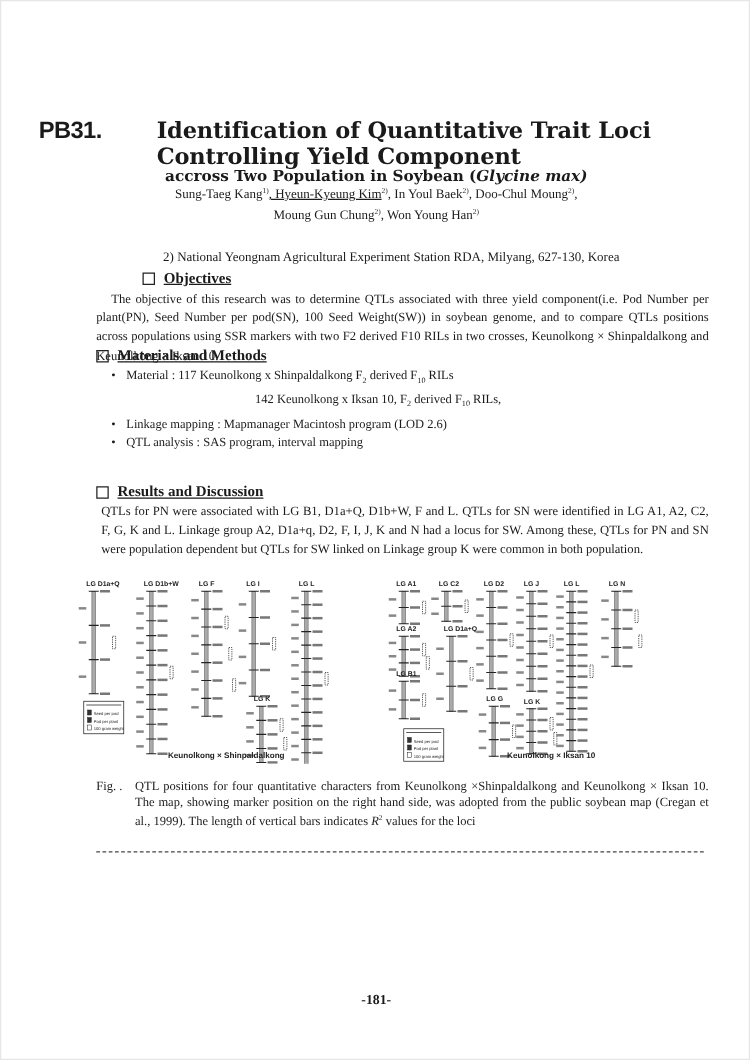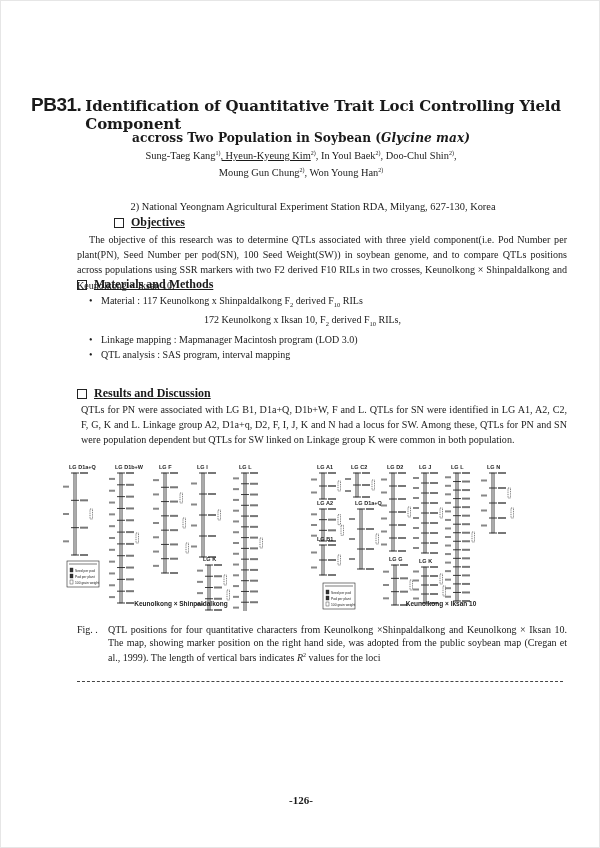--- a/index.html
+++ b/index.html
@@ -1,21 +1,21 @@
 <!DOCTYPE html>
 <html><head>
 <meta charset="utf-8">
 <style>
   html, body { margin: 0; padding: 0; background: #ffffff; }
   body { width: 600px; height: 848px; position: relative; overflow: hidden; font-family: "DejaVu Serif", serif; color: #1a1a1a; }
   .page { position: absolute; left: 0; top: 0; width: 600px; height: 848px; border: 1px solid #e6e6e6; box-sizing: border-box; }
   .title-block { position: absolute; left: 30px; top: 93px; width: 540px; }
-  .title-line { display: flex; align-items: baseline; }
+  .title-line { display: flex; align-items: baseline; gap: 40px; }
   .pb-code { font-family: "Liberation Sans", sans-serif; font-weight: bold; font-size: 19px; letter-spacing: -0.5px; margin-right: 4px; }
-  .title-text { font-family: "DejaVu Serif", serif; font-weight: bold; font-size: 15px; letter-spacing: -0.1px; }
+  .title-text { font-family: "DejaVu Serif", serif; font-weight: bold; font-size: 18px; letter-spacing: -0.1px; }
   .title-line2 { text-align: center; font-weight: bold; font-size: 12.2px; margin-left: 0px; margin-top: -2px; }
   .title-line2 i { font-style: italic; }
   .authors { position: absolute; left: 0; width: 600px; text-align: center; font-size: 10.4px; font-family: "Liberation Serif", serif; }
   .authors sup { font-size: 6px; }
   .authors .ul { text-decoration: underline; text-align: right; }
   .a1 { top: 149px; }
   .a2 { top: 166px; }
   .a3 { top: 183px; }
   .a4 { top: 200px; left: 12px; }
   .sec-head { position: absolute; left: 76px; font-weight: bold; font-size: 12px; font-family: "Liberation Serif", serif; text-decoration: underline; display: flex; align-items: center; }
@@ -42,40 +42,40 @@
 <div class="page">
 
   <div class="title-block">
     <div class="title-line">
       <span class="pb-code">PB31.</span>
       <span class="title-text">Identification of Quantitative Trait Loci Controlling Yield Component</span>
     </div>
     <div class="title-line2"><span>accross Two Population in Soybean (</span><i>Glycine max)</i></div>
   </div>
 
-  <div class="authors a1" id="authors1"><span>Sung-Taeg Kang</span><sup>1)</sup><span class="ul">, Hyeun-Kyeung Kim</span><sup>2)</sup><span>, In Youl Baek</span><sup>2)</sup><span>, Doo-Chul Shin</span><sup>2)</sup><span>,</span></div>
+  <div class="authors a1" id="authors1"><span>Sung-Taeg Kang</span><sup>1)</sup><span class="ul">, Hyeun-Kyeung Kim</span><sup>2)</sup><span>, In Youl Baek</span><sup>2)</sup><span>, Doo-Chul Moung</span><sup>2)</sup><span>,</span></div>
   <div class="authors a2" id="authors2"><span>Moung Gun Chung</span><sup>2)</sup><span>, Won Young Han</span><sup>2)</sup></div>
   <div class="authors a4">2) National Yeongnam Agricultural Experiment Station RDA, Milyang, 627-130, Korea</div>
 
   <div class="sec-head" style="top:214px;padding-left:37px;">
     <span class="box"></span>
     <span>Objectives</span>
   </div>
   <div class="para" style="top:231px;">
     <span class="indent"></span><span>The objective of this research was to determine QTLs associated with three yield component(i.e. Pod Number per plant(PN), Seed Number per pod(SN), 100 Seed Weight(SW)) in soybean genome, and  to compare QTLs positions across populations using SSR markers with two F2 derived F10 RILs in two crosses, Keunolkong × Shinpaldalkong and Keunolkong × Iksan 10.</span>
   </div>
 
   <div class="sec-head" style="top:276px;">
     <span class="box"></span>
     <span>Materials and  Methods</span>
   </div>
   <div class="bullets" style="top:292px;" id="methods-list">
       <div class="row"><span class="dot">•</span><span>Material : </span><span>117 Keunolkong x Shinpaldalkong F</span><sub>2</sub><span> derived F</span><sub>10</sub><span> RILs</span></div>
-      <div class="row cont"><span>172 Keunolkong x Iksan 10,  F</span><sub>2</sub><span> derived F</span><sub>10</sub><span> RILs,</span></div>
-      <div class="row"><span class="dot">•</span><span>Linkage mapping : </span><span>Mapmanager Macintosh program (LOD 3.0)</span></div>
+      <div class="row cont"><span>142 Keunolkong x Iksan 10,  F</span><sub>2</sub><span> derived F</span><sub>10</sub><span> RILs,</span></div>
+      <div class="row"><span class="dot">•</span><span>Linkage mapping : </span><span>Mapmanager Macintosh program (LOD 2.6)</span></div>
       <div class="row"><span class="dot">•</span><span>QTL analysis : </span><span>SAS program, interval mapping</span></div>
     </div>
 
   <div class="sec-head" style="top:385px;">
     <span class="box"></span>
     <span>Results and Discussion</span>
   </div>
   <div class="para" style="top:401px; left:80px; width:486px;">
     <span>QTLs for PN were associated with LG B1, D1a+Q, D1b+W, F and L. QTLs for SN were identified in LG A1, A2, C2, F, G, K and L. Linkage group A2, D1a+q, D2, F, I, J, K and N had a locus for SW. Among these, QTLs for PN and SN were population dependent but QTLs for SW linked on Linkage group K were common in both population.</span>
   </div>
@@ -514,14 +514,14 @@
       </svg>
   </div>
 
   <div class="fig-caption">
     <span class="lbl">Fig. .</span>
     <div class="body"><span>QTL positions for four quantitative characters from Keunolkong  ×Shinpaldalkong and Keunolkong × Iksan 10. The map, showing  marker  position on the right hand side, was adopted from the public soybean map (Cregan et al., 1999).  The  length of vertical bars indicates </span><i>R</i><sup style="font-size:6px">2</sup><span> values for the loci</span></div>
   </div>
 
   <div class="dash-line"></div>
 
-  <div class="page-num">-126-</div>
+  <div class="page-num">-181-</div>
 </div>
 
 </body></html>

